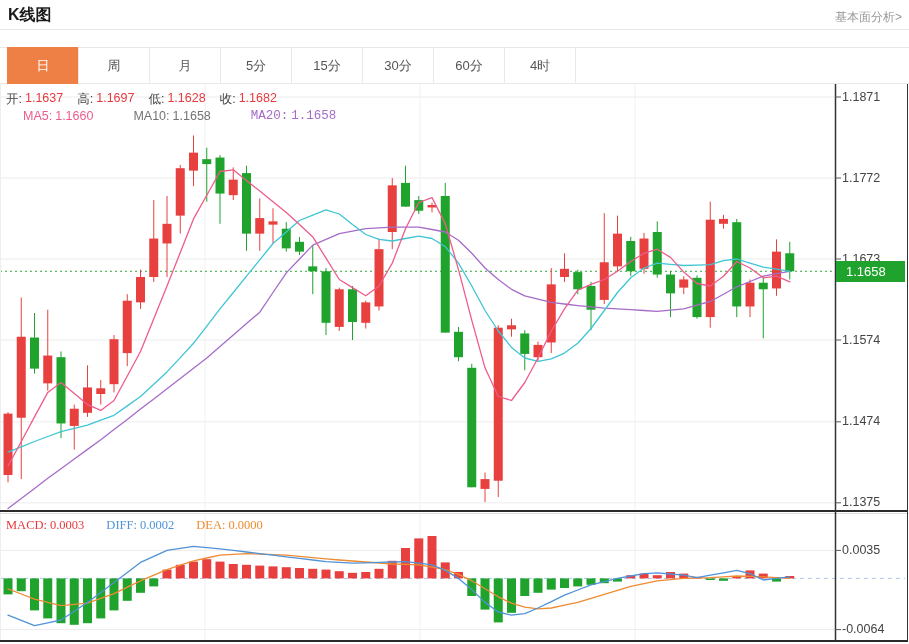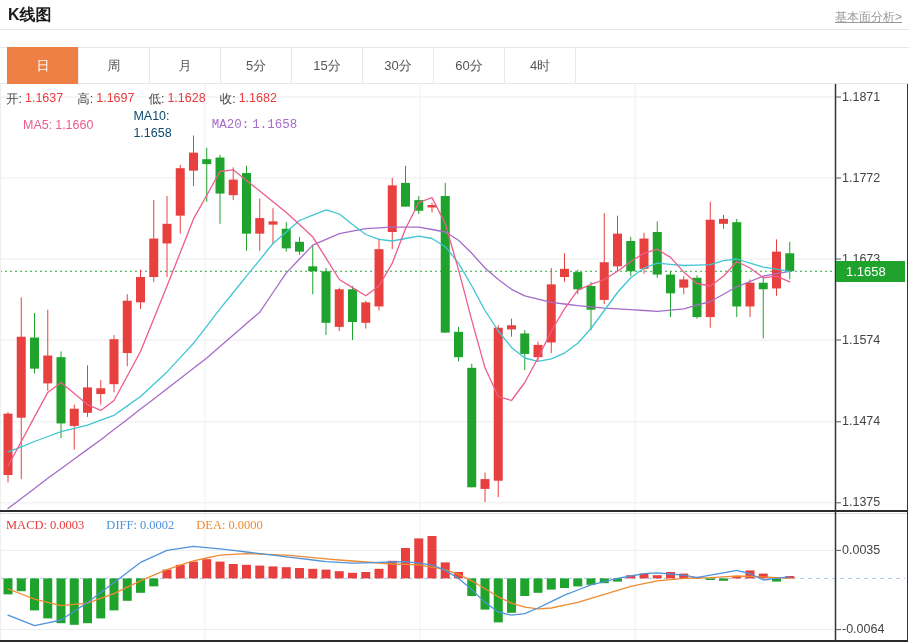--- a/index.html
+++ b/index.html
@@ -1,41 +1,41 @@
 <!DOCTYPE html>
 <html><head>
 <meta charset="utf-8">
 <style>
   html,body{margin:0;padding:0;background:#fff;width:909px;height:644px;overflow:hidden;
     font-family:"Liberation Sans","DejaVu Sans",sans-serif;}
   .abs{position:absolute;}
   #page{position:relative;width:909px;height:510px;background:#fff;}
   #page-title{left:8px;top:5px;font-size:16px;font-weight:bold;color:#1a1a1a;}
-  #fund-link{right:7px;top:9px;font-size:12px;color:#999;cursor:pointer;text-decoration:underline;}
+  #fund-link{right:7px;top:9px;font-size:12px;color:#999;cursor:pointer;}
   #header-divider{left:0;top:29px;width:909px;height:1px;background:#e6e6e6;}
   #tabrow-topline{left:0;top:47px;width:909px;height:1px;background:#e8e8e8;}
   #tabrow-bottomline{left:0;top:83px;width:909px;height:1px;background:#e8e8e8;}
   #tabs{left:7px;top:47px;height:37px;display:flex;}
   .tab{width:70px;height:35px;line-height:35px;text-align:center;font-size:13px;color:#555;
     background:#fff;border:1px solid #e8e8e8;margin-left:-1px;cursor:pointer;}
   .tab:first-child{margin-left:0;}
   .tab.active{background:#ee8045;border-color:#ee8045;color:#fff;}
   #chart-svg{left:0;top:84px;}
   .axis-label{left:842px;width:62px;height:16px;line-height:16px;font-size:12.5px;color:#444;}
   #price-badge{left:836px;top:261px;width:69px;height:21px;line-height:21px;background:#1fa32d;
     color:#fff;font-size:13px;padding-left:10px;box-sizing:border-box;}
   .legend-row{display:flex;align-items:center;font-size:12.5px;white-space:nowrap;}
   #kline-legend-1{left:6px;top:91px;gap:14px;}
   #kline-legend-2{left:23px;top:109px;gap:40px;}
   #macd-legend{left:6px;top:518px;gap:22px;font-family:Liberation Serif, serif;}
   .lv{display:flex;gap:3px;}
   .lbl-dark{color:#444;}
   .val-red{color:#e8393d;}
   .c-ma5{color:#ee5c8c;}
-  .c-ma10{color:#0c4a6e;flex-direction:column;}
+  .c-ma10{color:#737373;}
   .c-ma20{color:#a56cc8;font-family:Liberation Mono, monospace;}
   .c-dif{color:#4f93d8;align-items:flex-end;}
   .c-dea{color:#ef8b31;}
 </style>
 </head>
 <body>
 
 <div id="page">
 
   <div class="abs" id="page-title">K线图</div>

